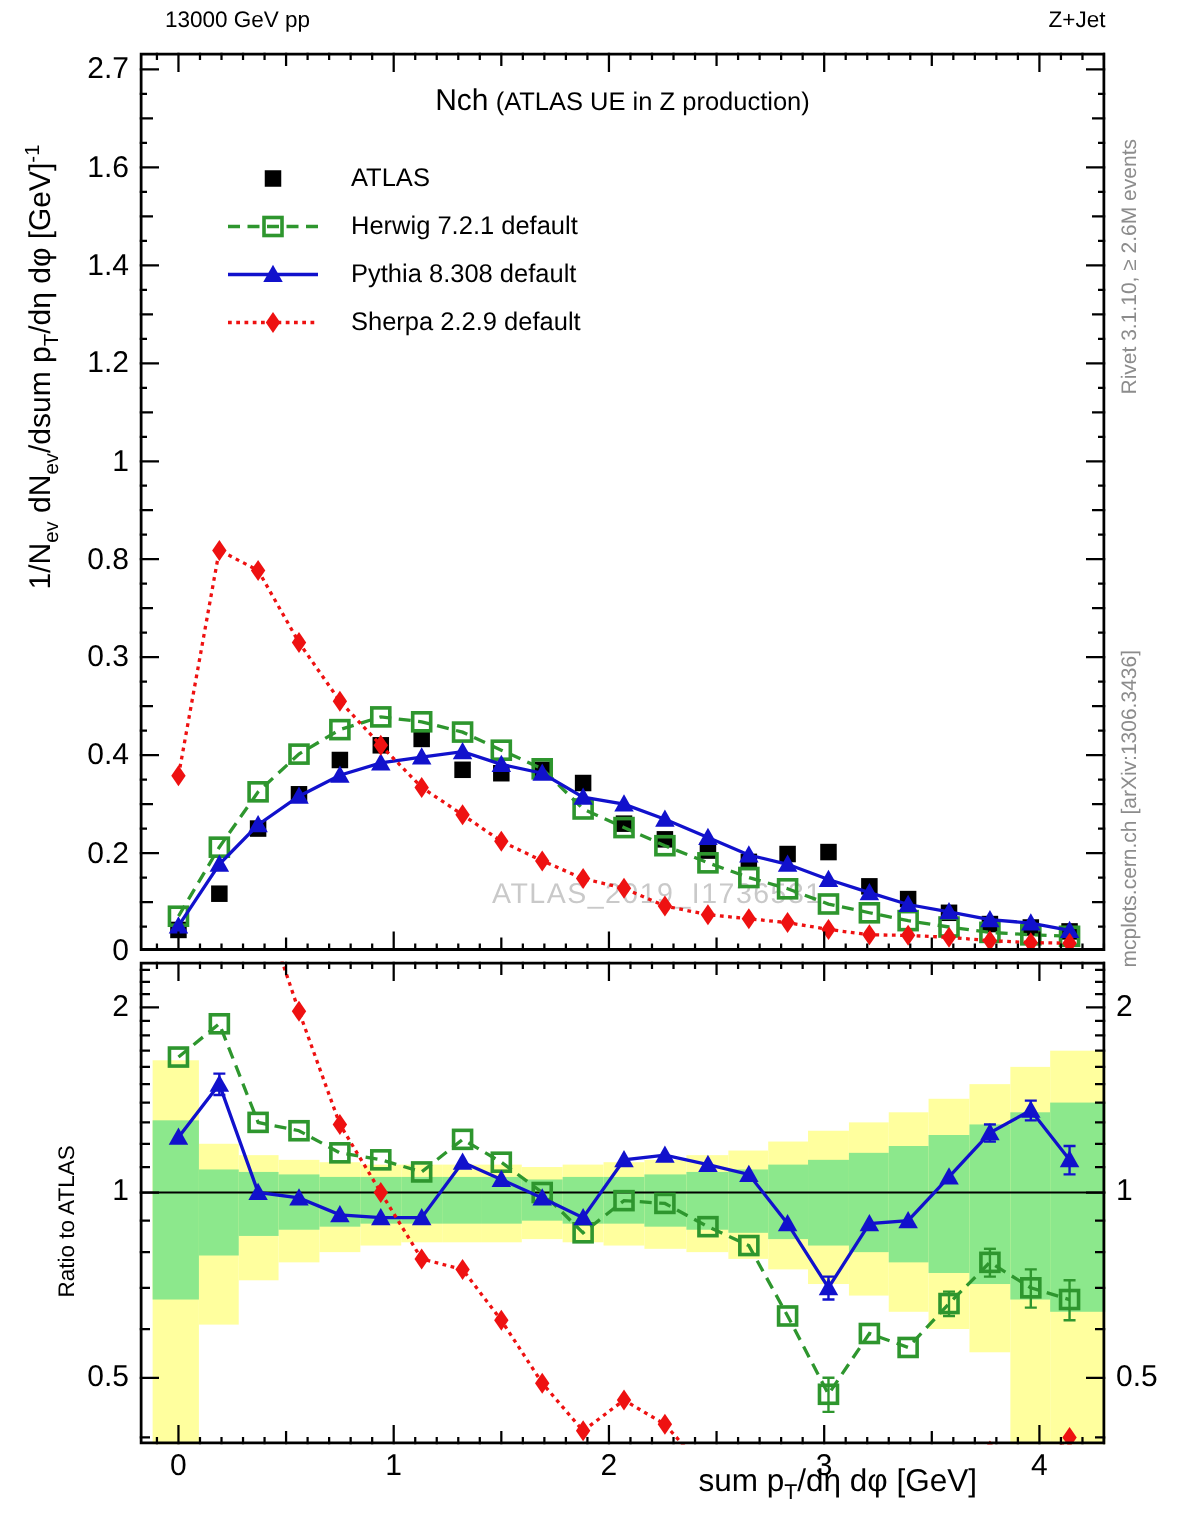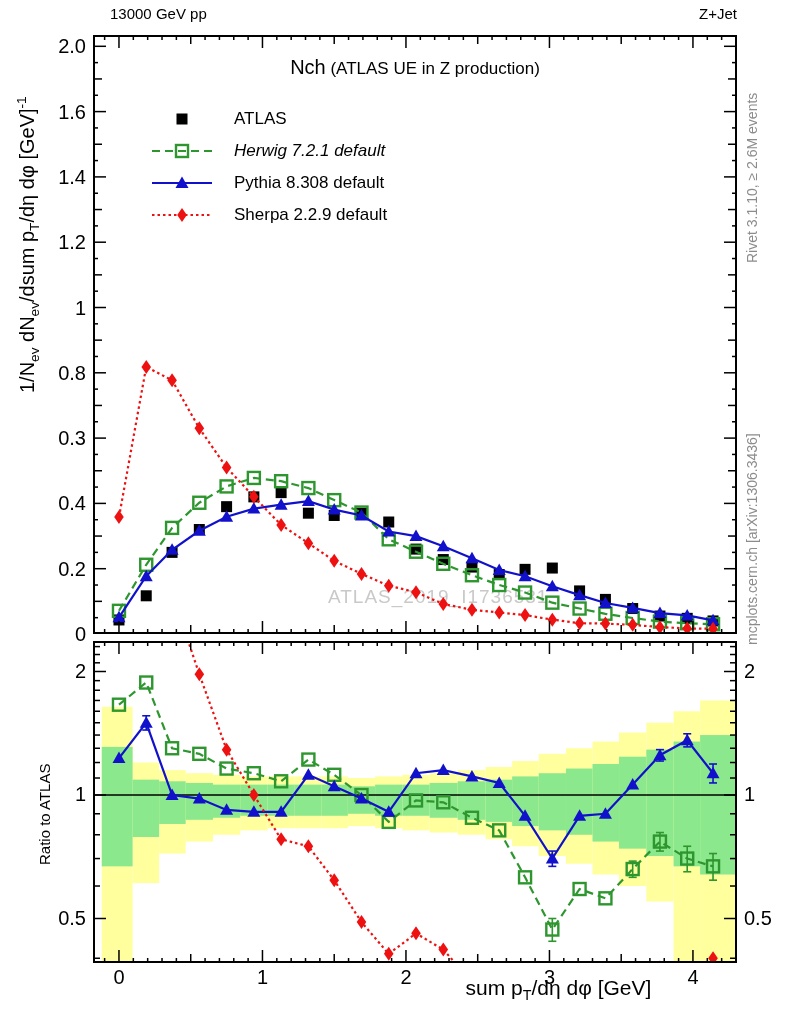--- a/index.html
+++ b/index.html
@@ -581,21 +581,21 @@
     <span class="title-main">Nch</span><span class="title-paren"> (ATLAS UE in Z production)</span>
   </div>
 
   <div>
     <div class="legend-row" style="left:150px;top:103px;">
       <svg class="legend-sym" width="64" height="18">
           <rect x="26.5" y="3.5" width="11" height="11" fill="#000000"></rect>
         </svg>
       <span class="t legend-label">ATLAS</span>
     </div>
-    <div class="legend-row" style="left:150px;top:135px;font-style:italic;">
+    <div class="legend-row" style="left:150px;top:135px;">
       <svg class="legend-sym" width="64" height="18">
           <line x1="2" y1="9" x2="62" y2="9" stroke="#2e962e" stroke-width="2.2" stroke-dasharray="8,5"></line>
           <rect x="26" y="3" width="12" height="12" fill="none" stroke="#2e962e" stroke-width="2.4"></rect>
         </svg>
       <span class="t legend-label">Herwig 7.2.1 default</span>
     </div>
     <div class="legend-row" style="left:150px;top:167px;">
       <svg class="legend-sym" width="64" height="18">
           <line x1="2" y1="9" x2="62" y2="9" stroke="#1111cc" stroke-width="2.2"></line>
           <polygon points="32,2.5 25.5,14 38.5,14" fill="#1111cc"></polygon>
@@ -620,21 +620,21 @@
 
 <div class="abs t tl" style="left: 22px; top: 623px; width: 64px; text-align: right;">0</div>
     <div class="abs t tl" style="left: 22px; top: 557.7px; width: 64px; text-align: right;">0.2</div>
     <div class="abs t tl" style="left: 22px; top: 492.4px; width: 64px; text-align: right;">0.4</div>
     <div class="abs t tl" style="left: 22px; top: 427.1px; width: 64px; text-align: right;">0.3</div>
     <div class="abs t tl" style="left: 22px; top: 361.8px; width: 64px; text-align: right;">0.8</div>
     <div class="abs t tl" style="left: 22px; top: 296.5px; width: 64px; text-align: right;">1</div>
     <div class="abs t tl" style="left: 22px; top: 231.2px; width: 64px; text-align: right;">1.2</div>
     <div class="abs t tl" style="left: 22px; top: 165.9px; width: 64px; text-align: right;">1.4</div>
     <div class="abs t tl" style="left: 22px; top: 100.6px; width: 64px; text-align: right;">1.6</div>
-    <div class="abs t tl" style="left: 22px; top: 35.3px; width: 64px; text-align: right;">2.0</div>
+    <div class="abs t tl" style="left: 22px; top: 35.3px; width: 64px; text-align: right;">2.7</div>
     <div class="abs t tl" style="left: 22px; top: 659.5px; width: 64px; text-align: right;">2</div>
     <div class="abs t tl" style="left: 744px; top: 659.5px; width: 50px; text-align: left;">2</div>
     <div class="abs t tl" style="left: 22px; top: 783px; width: 64px; text-align: right;">1</div>
     <div class="abs t tl" style="left: 744px; top: 783px; width: 50px; text-align: left;">1</div>
     <div class="abs t tl" style="left: 22px; top: 906.5px; width: 64px; text-align: right;">0.5</div>
     <div class="abs t tl" style="left: 744px; top: 906.5px; width: 50px; text-align: left;">0.5</div>
     <div class="abs t tl" style="left: 98.9724px; top: 966px; width: 40px; text-align: center;">0</div>
     <div class="abs t tl" style="left: 242.466px; top: 966px; width: 40px; text-align: center;">1</div>
     <div class="abs t tl" style="left: 385.96px; top: 966px; width: 40px; text-align: center;">2</div>
     <div class="abs t tl" style="left: 529.454px; top: 966px; width: 40px; text-align: center;">3</div>

